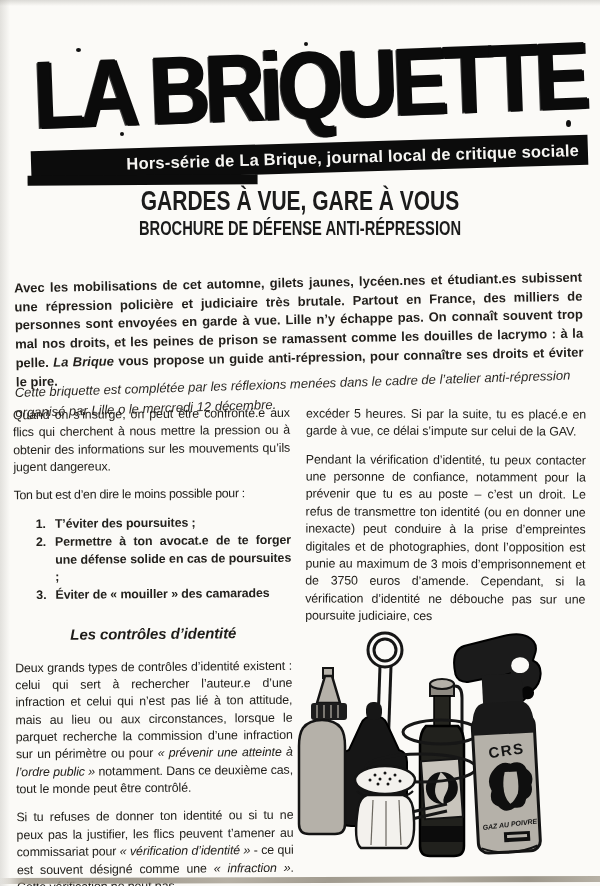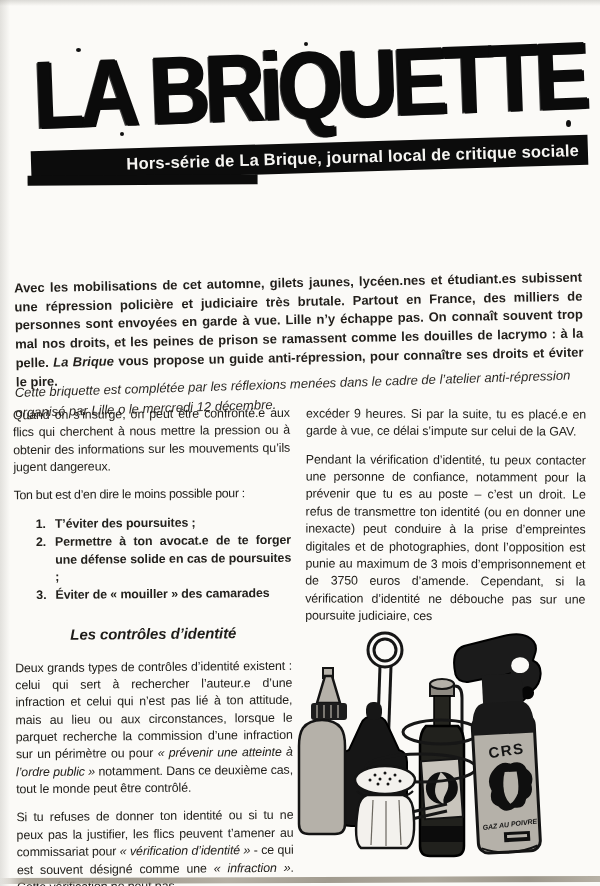--- a/index.html
+++ b/index.html
@@ -87,20 +87,24 @@
   <div class="speck" style="left:304px;top:42px;width:4px;height:4px;"></div>
   <div class="speck" style="left:536px;top:44px;width:6px;height:5px;"></div>
   <div class="speck" style="left:566px;top:120px;width:5px;height:7px;"></div>
   <div class="speck" style="left:120px;top:132px;width:4px;height:4px;"></div>
 
   <div class="masthead">LA BRiQUETTE</div>
   <div class="banner">
     <span class="banner-text">Hors-série de La Brique, journal local de critique sociale</span>
   </div>
 
+  <div class="headline">
+    <span class="main">GARDES À VUE, GARE À VOUS</span>
+    <span class="sub">BROCHURE DE DÉFENSE ANTI-RÉPRESSION</span>
+  </div>
 
   <p class="intro"><span>Avec les mobilisations de cet automne, gilets jaunes, lycéen.nes et étudiant.es subissent une répression policière et judiciaire très brutale. Partout en France, des milliers de personnes sont envoyées en garde à vue. Lille n’y échappe pas. On connaît souvent trop mal nos droits, et les peines de prison se ramassent comme les douilles de lacrymo : à la pelle. </span><span class="brand">La Brique</span><span> vous propose un guide anti-répression, pour connaître ses droits et éviter le pire.</span></p>
 
   <p class="note">Cette briquette est complétée par les réflexions menées dans le cadre de l’atelier anti-répression organisé par Lille o le mercredi 12 décembre.</p>
 
   <div class="columns">
     <div class="col col-left">
       <p>Quand on s’insurge, on peut être confronté.e aux flics qui cherchent à nous mettre la pression ou à obtenir des informations sur les mouvements qu’ils jugent dangereux.</p>
       <p class="tight">Ton but est d’en dire le moins possible pour :</p>
       <div class="goal-list">
@@ -115,21 +119,21 @@
         <div class="goal-item">
           <span class="num">3.</span>
           <span class="txt">Éviter de « mouiller » des camarades</span>
         </div>
       </div>
       <div class="section-heading">Les contrôles d’identité</div>
       <p><span>Deux grands types de contrôles d’identité existent : celui qui sert à rechercher l’auteur.e d’une infraction et celui qui n’est pas lié à ton attitude, mais au lieu ou aux circonstances, lorsque le parquet recherche la commission d’une infraction sur un périmètre ou pour </span><span class="ital">« prévenir une atteinte à l’ordre public »</span><span> notamment. Dans ce deuxième cas, tout le monde peut être contrôlé.</span></p>
       <p><span>Si tu refuses de donner ton identité ou si tu ne peux pas la justifier, les flics peuvent t’amener au commissariat pour </span><span class="ital">« vérification d’identité »</span><span> - ce qui est souvent désigné comme une </span><span class="ital">« infraction »</span><span>. Cette vérification ne peut pas</span></p>
     </div>
     <div class="col col-right">
-      <p>excéder 9 heures. Si par la suite, tu es placé.e en garde à vue, ce délai s’impute sur celui de la GAV.</p>
+      <p>excéder 5 heures. Si par la suite, tu es placé.e en garde à vue, ce délai s’impute sur celui de la GAV.</p>
       <p>Pendant la vérification d’identité, tu peux contacter une personne de confiance, notamment pour la prévenir que tu es au poste – c’est un droit. Le refus de transmettre ton identité (ou en donner une inexacte) peut conduire à la prise d’empreintes digitales et de photographies, dont l’opposition est punie au maximum de 3 mois d’emprisonnement et de 3750 euros d’amende. Cependant, si la vérification d’identité ne débouche pas sur une poursuite judiciaire, ces</p>
     </div>
   </div>
 
   <svg class="illustration" viewBox="0 0 290 250" xmlns="http://www.w3.org/2000/svg">
     <rect x="0" y="0" width="290" height="250" fill="#fbfaf7"></rect>
 
     <g stroke="#161616" fill="none">
       <circle cx="90" cy="22" r="17" stroke-width="3"></circle>
       <circle cx="90" cy="22" r="11" stroke-width="3"></circle>

